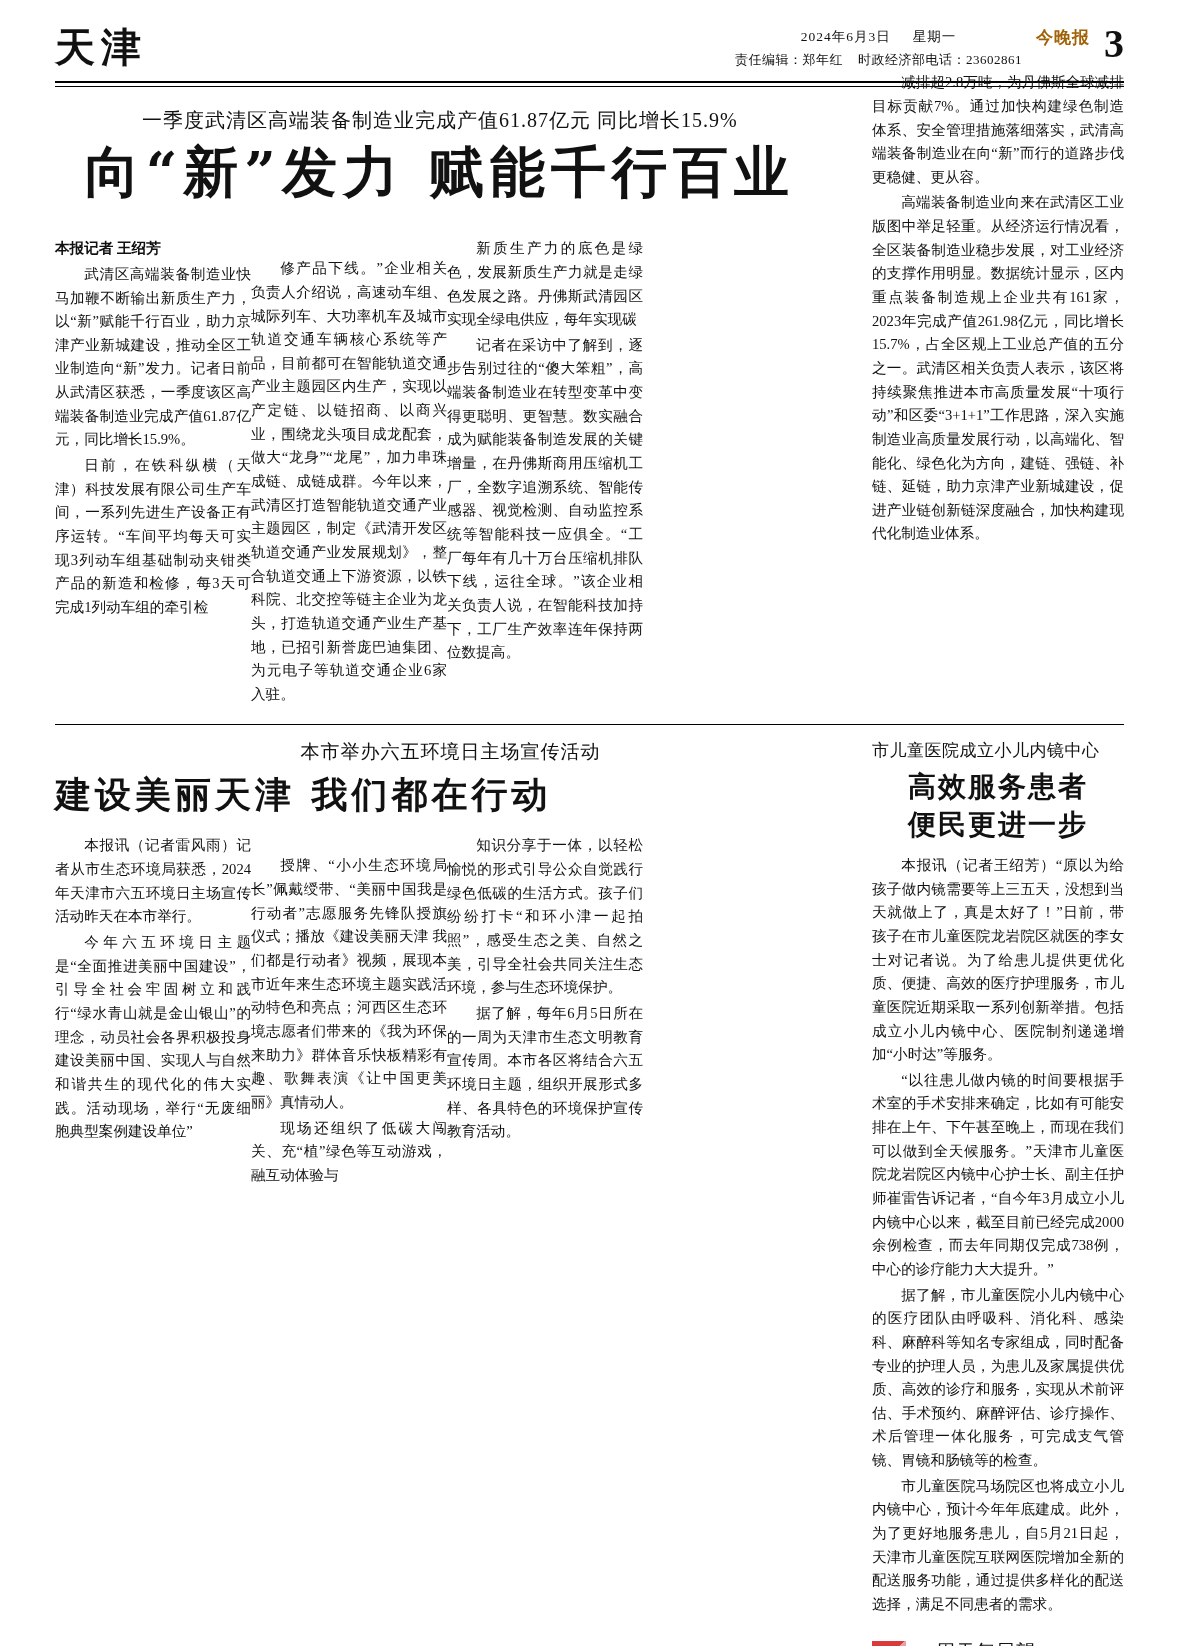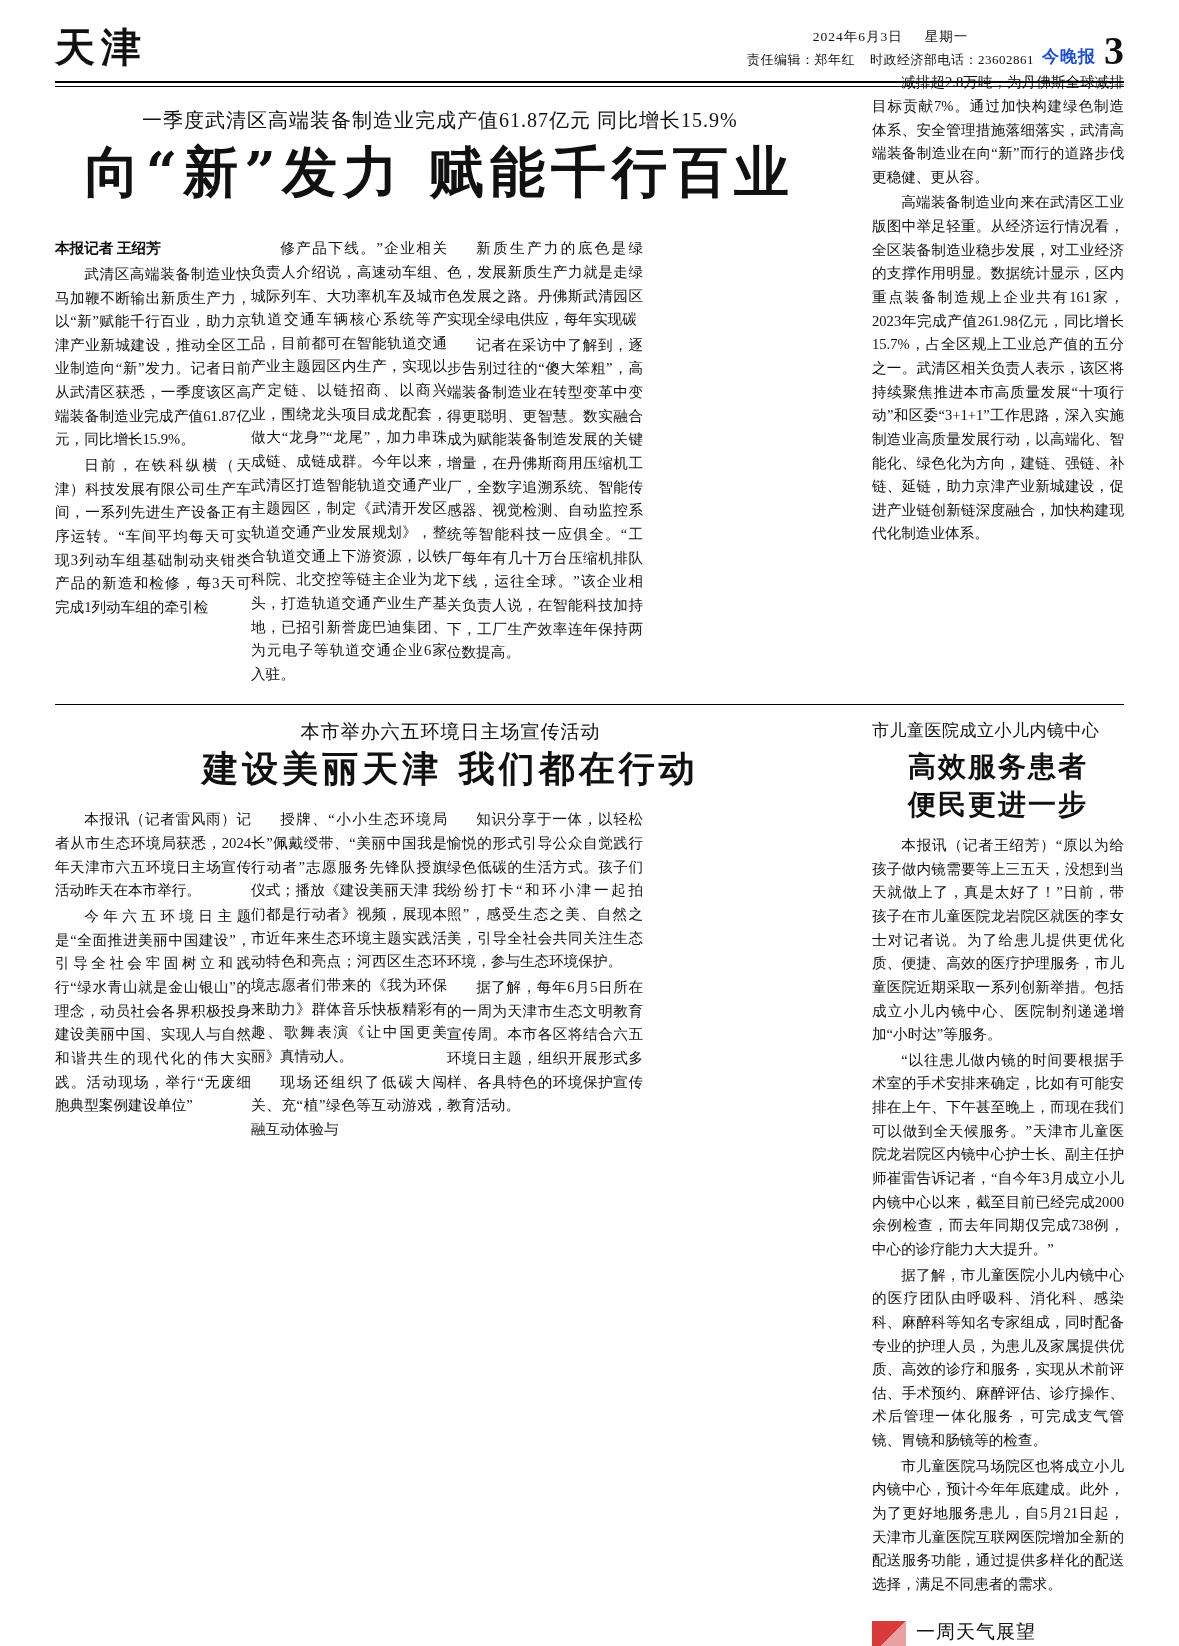--- a/index.html
+++ b/index.html
@@ -10,55 +10,55 @@
     font-family:"Liberation Serif", serif;
     color:#111;
     position:relative;
     overflow:hidden;
   }
   .page { width:1179px; height:1406px; position:relative; padding:0 55px; }
 
   
   .masthead { display:flex; align-items:flex-end; justify-content:space-between; padding-top:26px; }
   .masthead-left { font-size:40px; font-weight:bold; letter-spacing:6px; font-family:"DejaVu Serif", serif; line-height:1; padding-bottom:4px; }
-  .masthead-right { text-align:right; display:flex; align-items:flex-end; gap:8px; }
+  .masthead-right { text-align:right; display:flex; align-items:flex-start; gap:14px; }
   .mh-lines { text-align:center; line-height:1.7; }
   .mh-date { font-size:13.5px; letter-spacing:1px; }
   .mh-sub { font-size:13px; letter-spacing:0.5px; }
-  .mh-logo { font-size:17px; font-weight:bold; color:#1d4ed8; letter-spacing:1px; background:#ffffff; border:0; font-family:"DejaVu Serif", serif; margin-bottom:3px; }
+  .mh-logo { font-size:17px; font-weight:bold; color:#a16207; letter-spacing:1px; background:#ffffff; border:0; font-family:"DejaVu Serif", serif; margin-bottom:3px; }
   .mh-pageno { font-size:40px; font-weight:bold; line-height:0.9; font-family:"Liberation Serif", serif; padding-bottom:2px; }
   .rule-thick { border-top:2.5px solid #000; margin-top:10px; }
   .rule-thin { border-top:1px solid #000; margin-top:3px; }
 
   
   .lead { margin-top:20px; position:relative; }
   .lead-kicker { text-align:center; font-size:20px; letter-spacing:1px; margin-bottom:6px; width:72%; }
   .lead-head { text-align:center; font-size:55px; font-weight:bold; letter-spacing:6px; font-family:"DejaVu Serif", serif; width:72%; line-height:1.15; }
 
   .cols3 { display:flex; margin-top:18px; }
   .col { font-size:14.6px; line-height:1.62; text-align:justify; }
   .col p { margin:0 0 2px 0; text-indent:2em; }
   .byline { font-weight:bold; margin-bottom:3px; text-indent:0 !important; }
   .c1 { width:196px; }
-  .c2 { width:196px; }
+  .c2 { width:196px;margin-top:20px; }
   .c3 { width:196px; }
   .c4 { width:252px; }
 
   .lead-body { display:flex; gap:26px; }
   .lead-left { width:calc(100% - 278px); }
   .lead-right { width:252px; }
 
   .sec-rule { border-top:1px solid #000; margin:16px 0 0 0; }
 
   
   .mid { display:flex; gap:26px; margin-top:14px; }
   .mid-left { width:calc(100% - 278px); }
   .mid-right { width:252px; }
   .mid-kicker { text-align:center; font-size:19px; letter-spacing:1px; }
-  .mid-head { text-align:center; font-size:36px; font-weight:bold; letter-spacing:4px; font-family:"DejaVu Serif", serif; margin-top:0; }
+  .mid-head { text-align:left; font-size:36px; font-weight:bold; letter-spacing:4px; font-family:"DejaVu Serif", serif; margin-top:6px; }
   .r-kicker { font-size:17px; letter-spacing:0.5px; }
   .r-head { text-align:center; font-size:28px; font-weight:bold; letter-spacing:2px; font-family:"DejaVu Serif", serif; line-height:1.35; margin-top:6px; }
 
   
   .weather-head { display:flex; align-items:center; gap:10px; margin-top:22px; }
   .wsq { width:34px; height:26px; background:linear-gradient(135deg,#d93b3b 0 55%, #e9a0a0 55% 100%); }
   .wlabel { font-size:19px; letter-spacing:1px; flex:1; border-bottom:2px solid #1a3e73; padding-bottom:3px; }
 </style>
 </head>
 <body>

